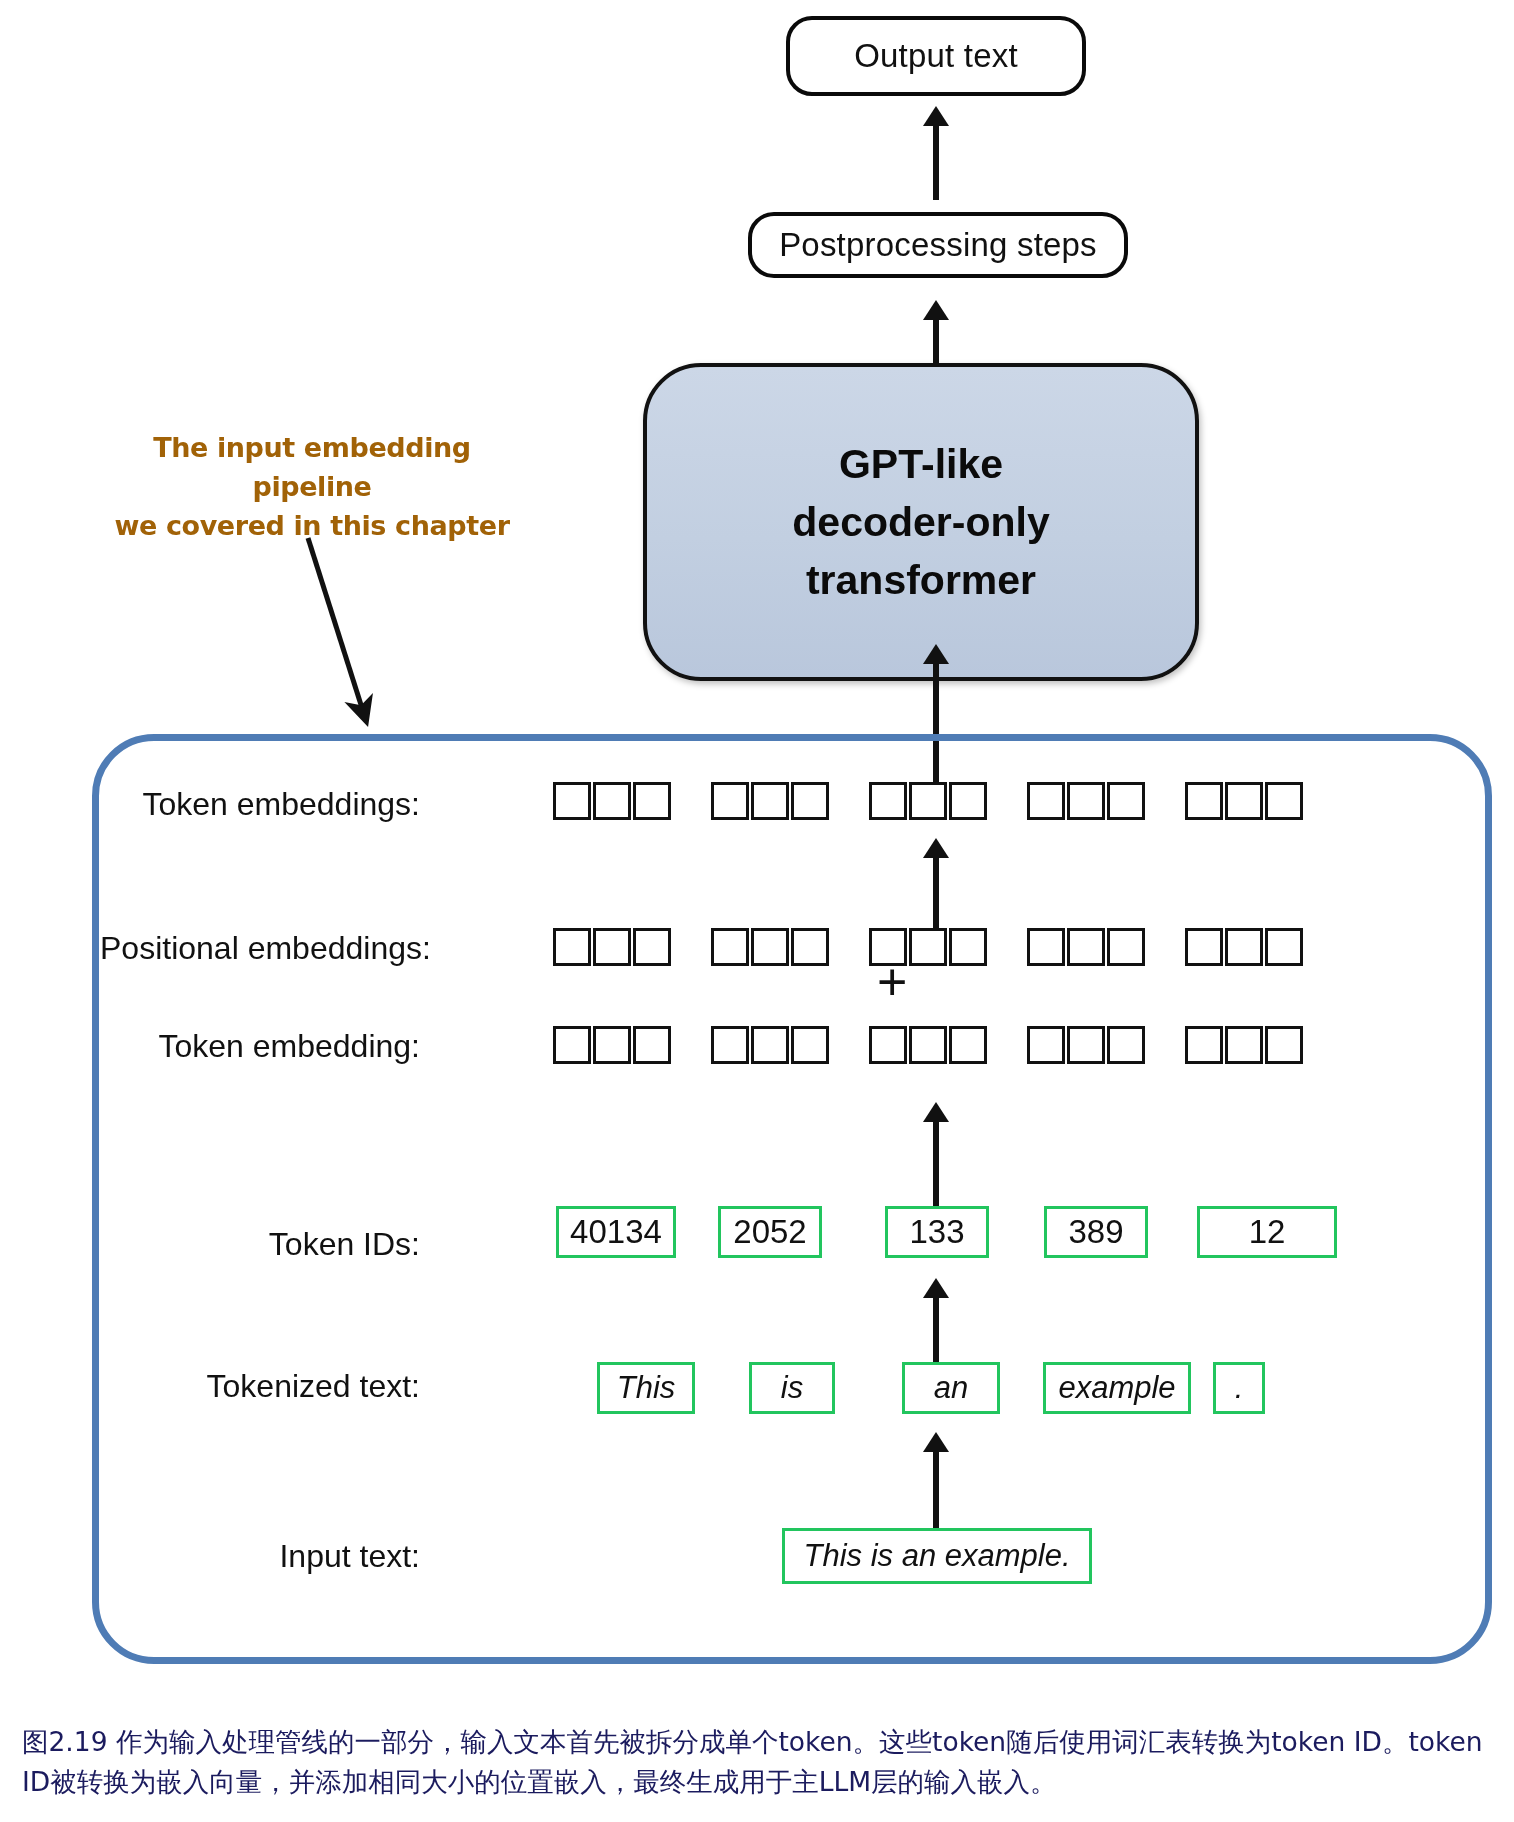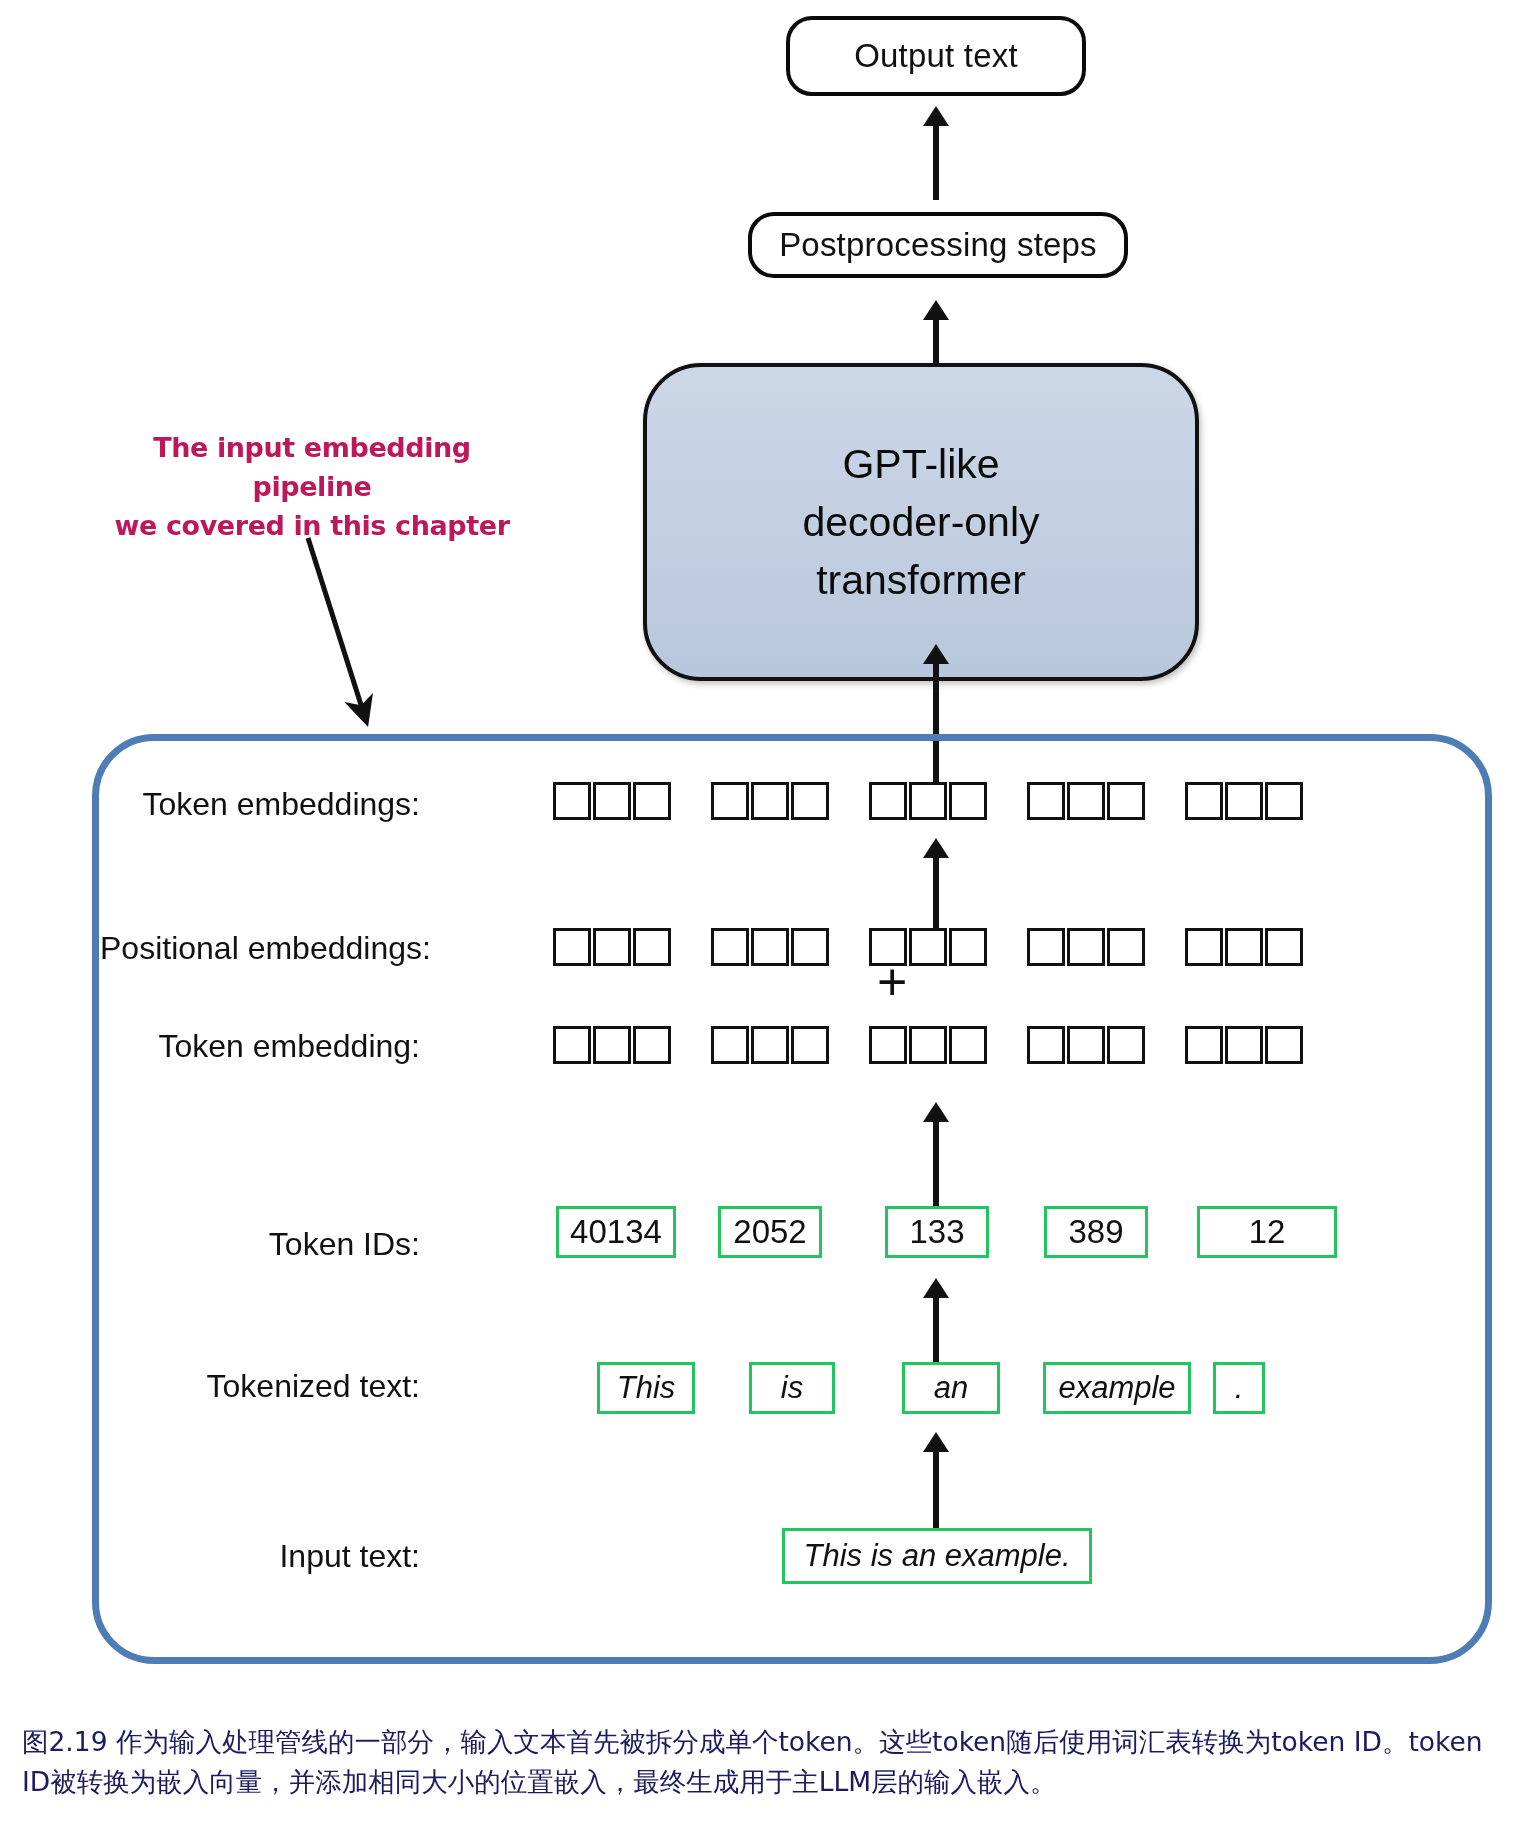--- a/index.html
+++ b/index.html
@@ -54,21 +54,21 @@
     border: 4px solid #111;
     border-radius: 58px;
     background: linear-gradient(180deg, #ccd7e7 0%, #c2cfe1 55%, #b9c7dc 100%);
     box-sizing: border-box;
     display: flex;
     align-items: center;
     justify-content: center;
     box-shadow: 2px 3px 6px rgba(0,0,0,0.25);
   }
   #transformer-label {
-    font-weight: normal;
+    font-weight: bold;
     font-size: 41px;
     line-height: 1.42;
     text-align: center;
     color: #0b0b0b;
     white-space: pre-line;
   }
 
   
   .v-arrow {
     position: absolute;
@@ -94,21 +94,21 @@
   
   #annotation {
     position: absolute;
     left: 92px; top: 428px;
     width: 440px;
     text-align: center;
     font-family: "DejaVu Sans", sans-serif;
     font-weight: bold;
     font-size: 27px;
     line-height: 1.45;
-    color: #be185d;
+    color: #a16207;
     white-space: pre-line;
     letter-spacing: -0.4px;
   }
   #annotation-arrow {
     position: absolute;
     left: 300px; top: 530px;
     width: 120px; height: 200px;
     pointer-events: none;
   }
 

